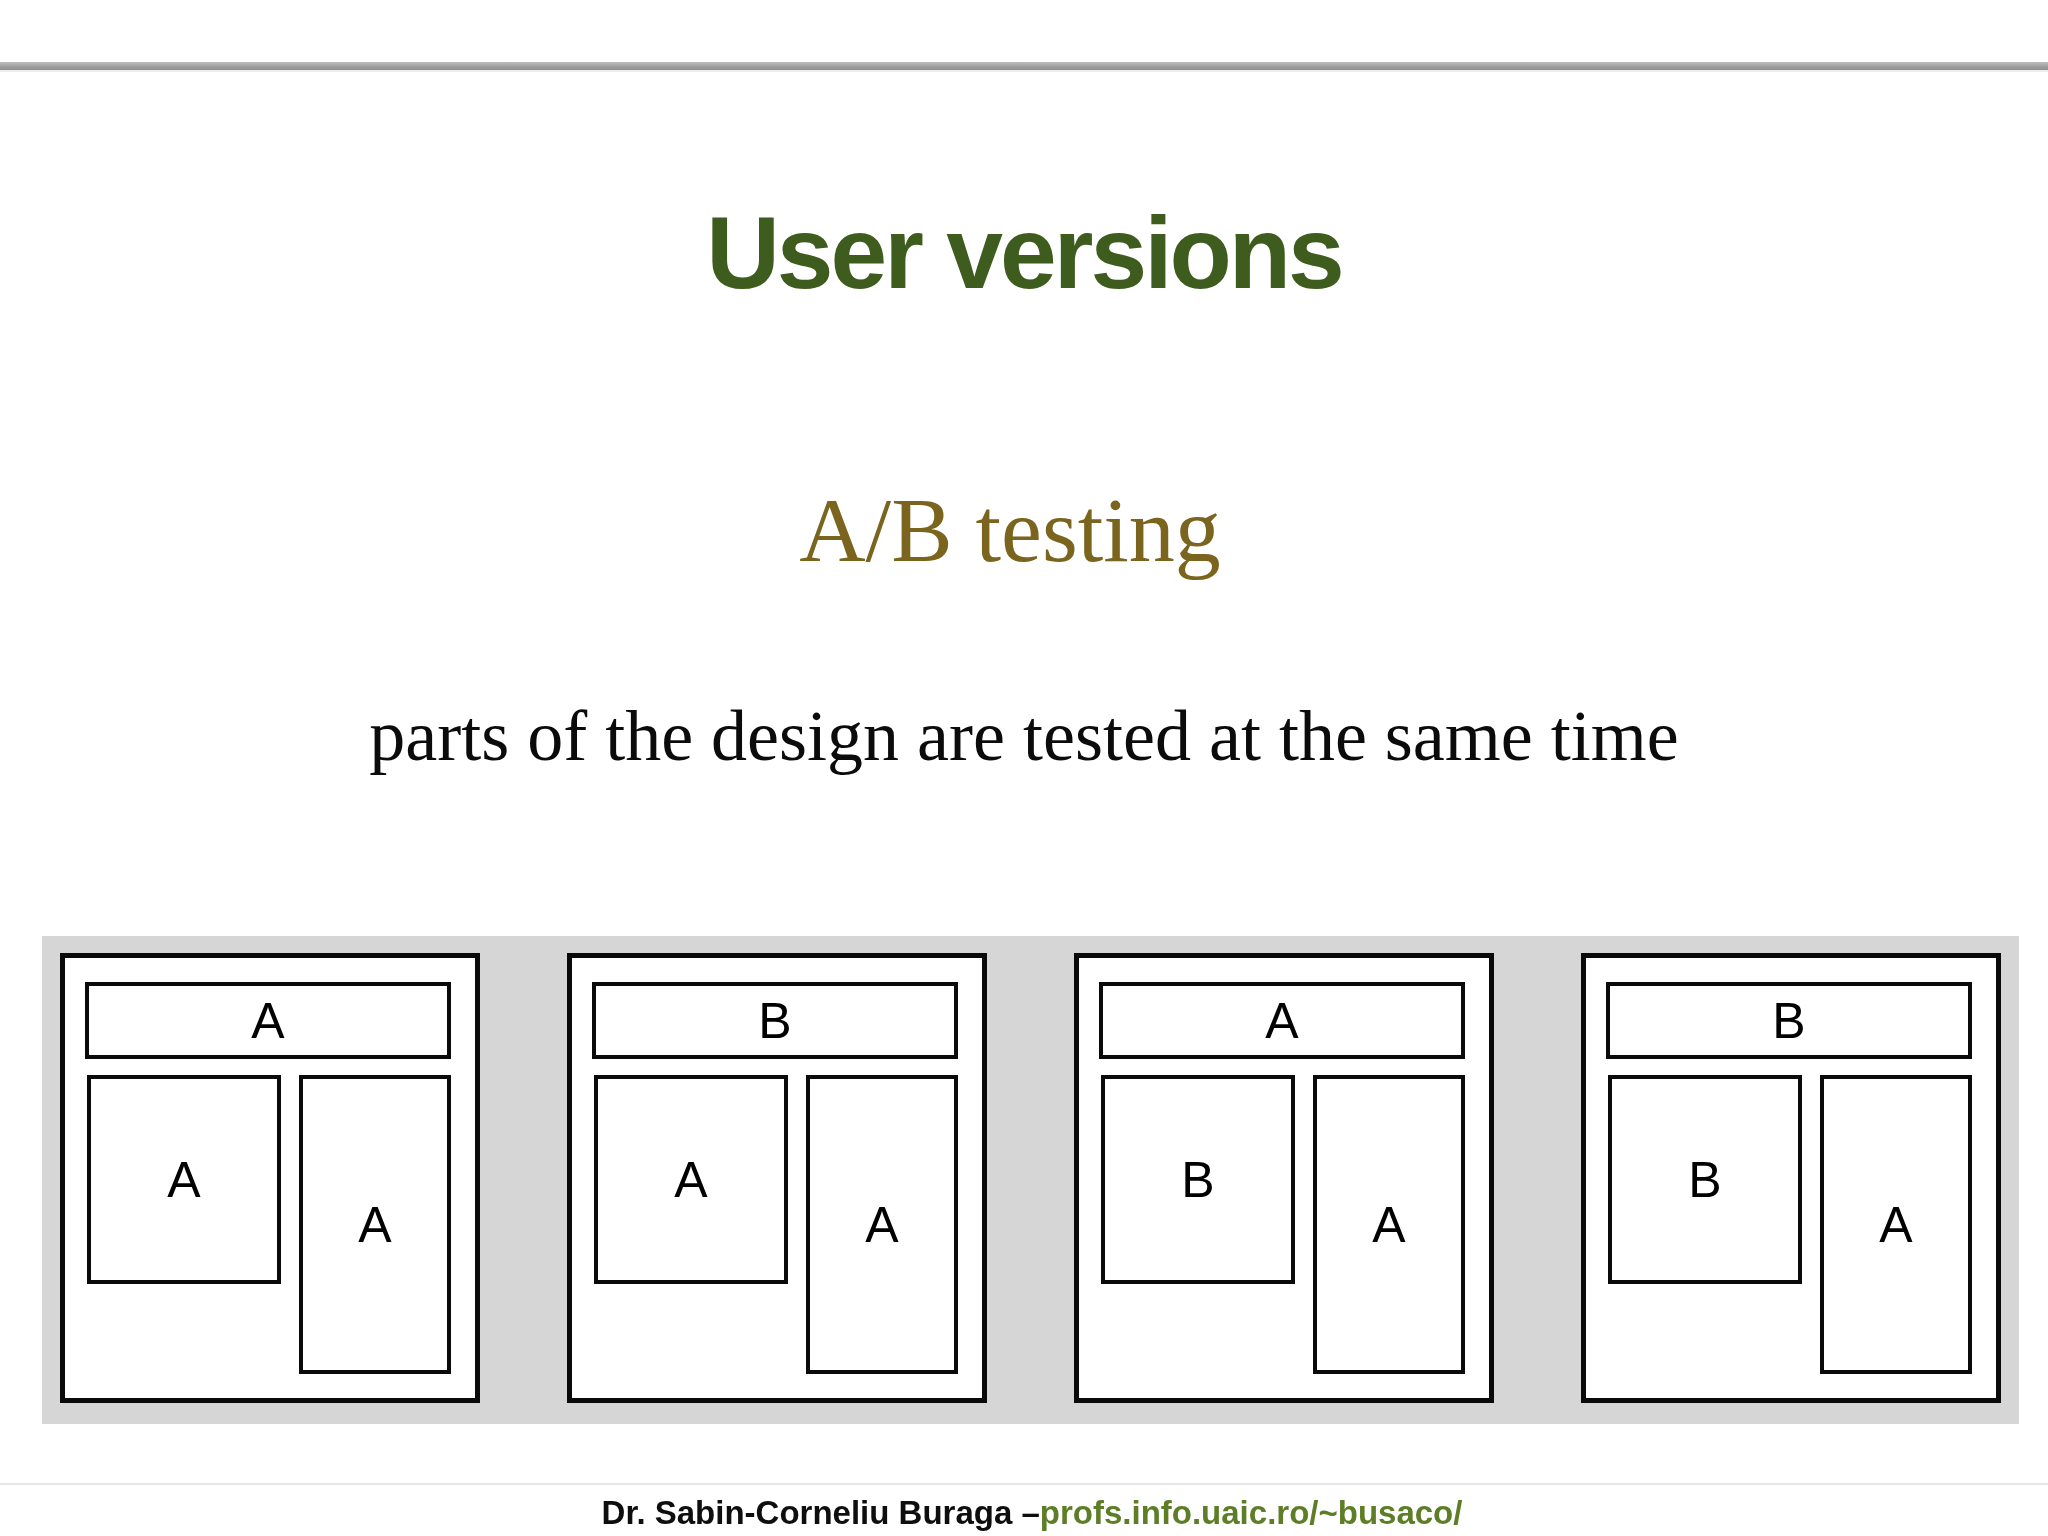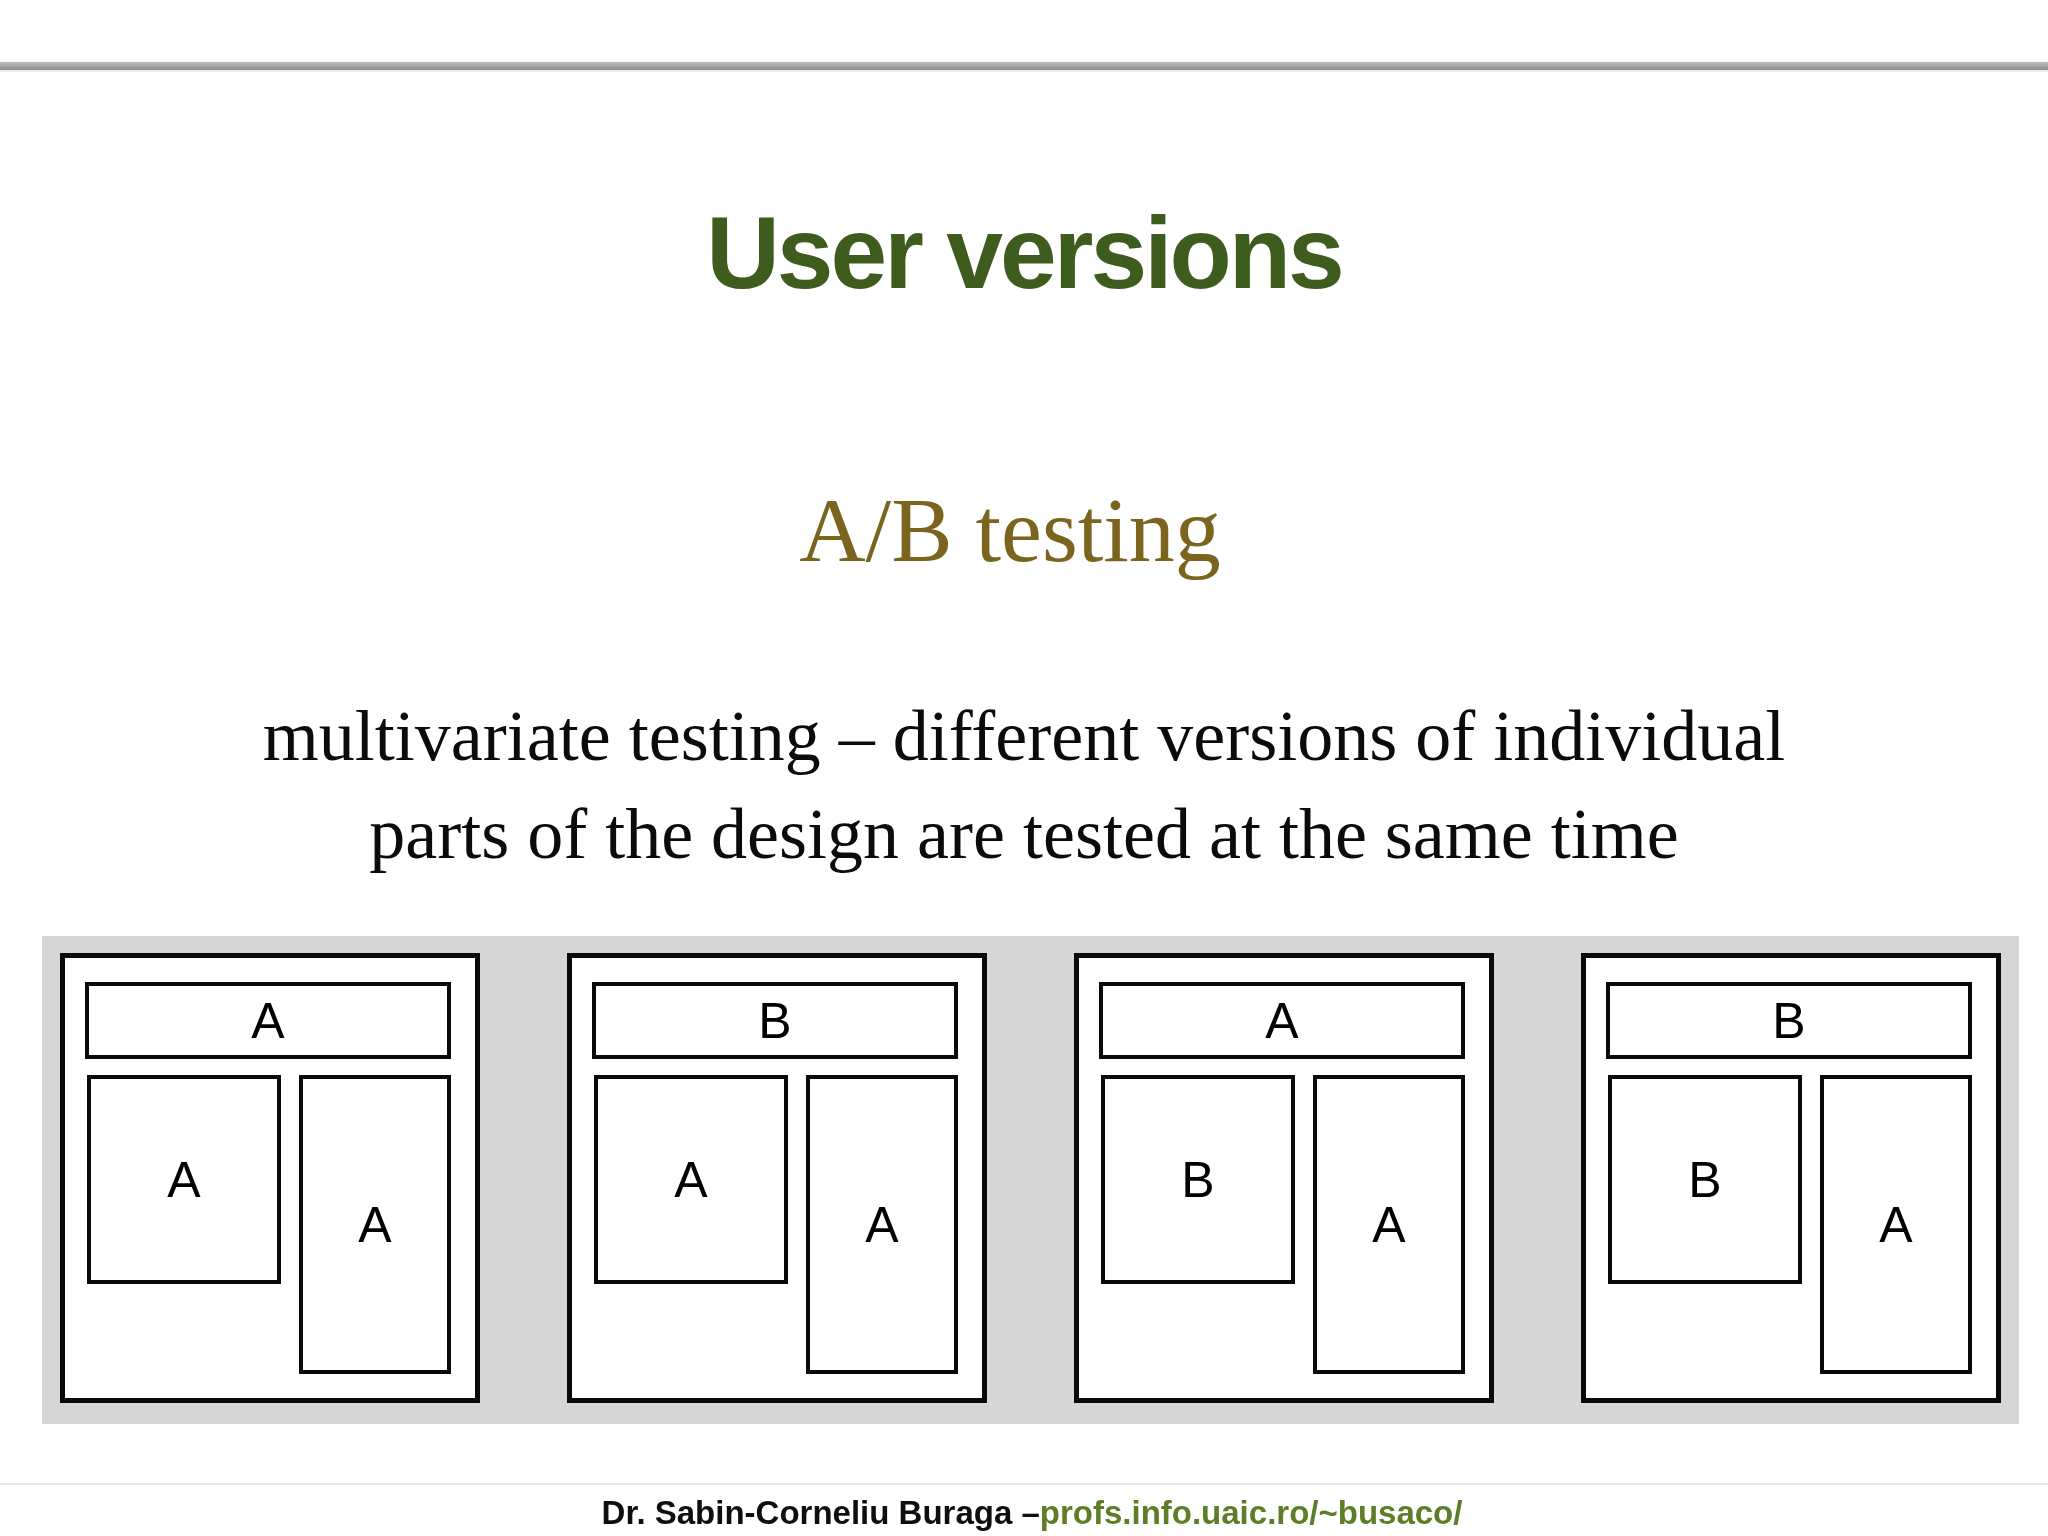--- a/index.html
+++ b/index.html
@@ -97,21 +97,20 @@
 
 <div class="slide">
 
   <div class="top-divider"></div>
 
   <h1 class="slide-title">User versions</h1>
 
   <h2 class="slide-subtitle">A/B testing</h2>
 
   <div class="slide-body">
-    <div>multivariate testing – different versions of individual</div>
     <div>parts of the design are tested at the same time</div>
   </div>
 
   <div class="band">
 
     <div class="card c1">
       <div class="wf-header">
         <span>A</span>
       </div>
       <div class="wf-left">

